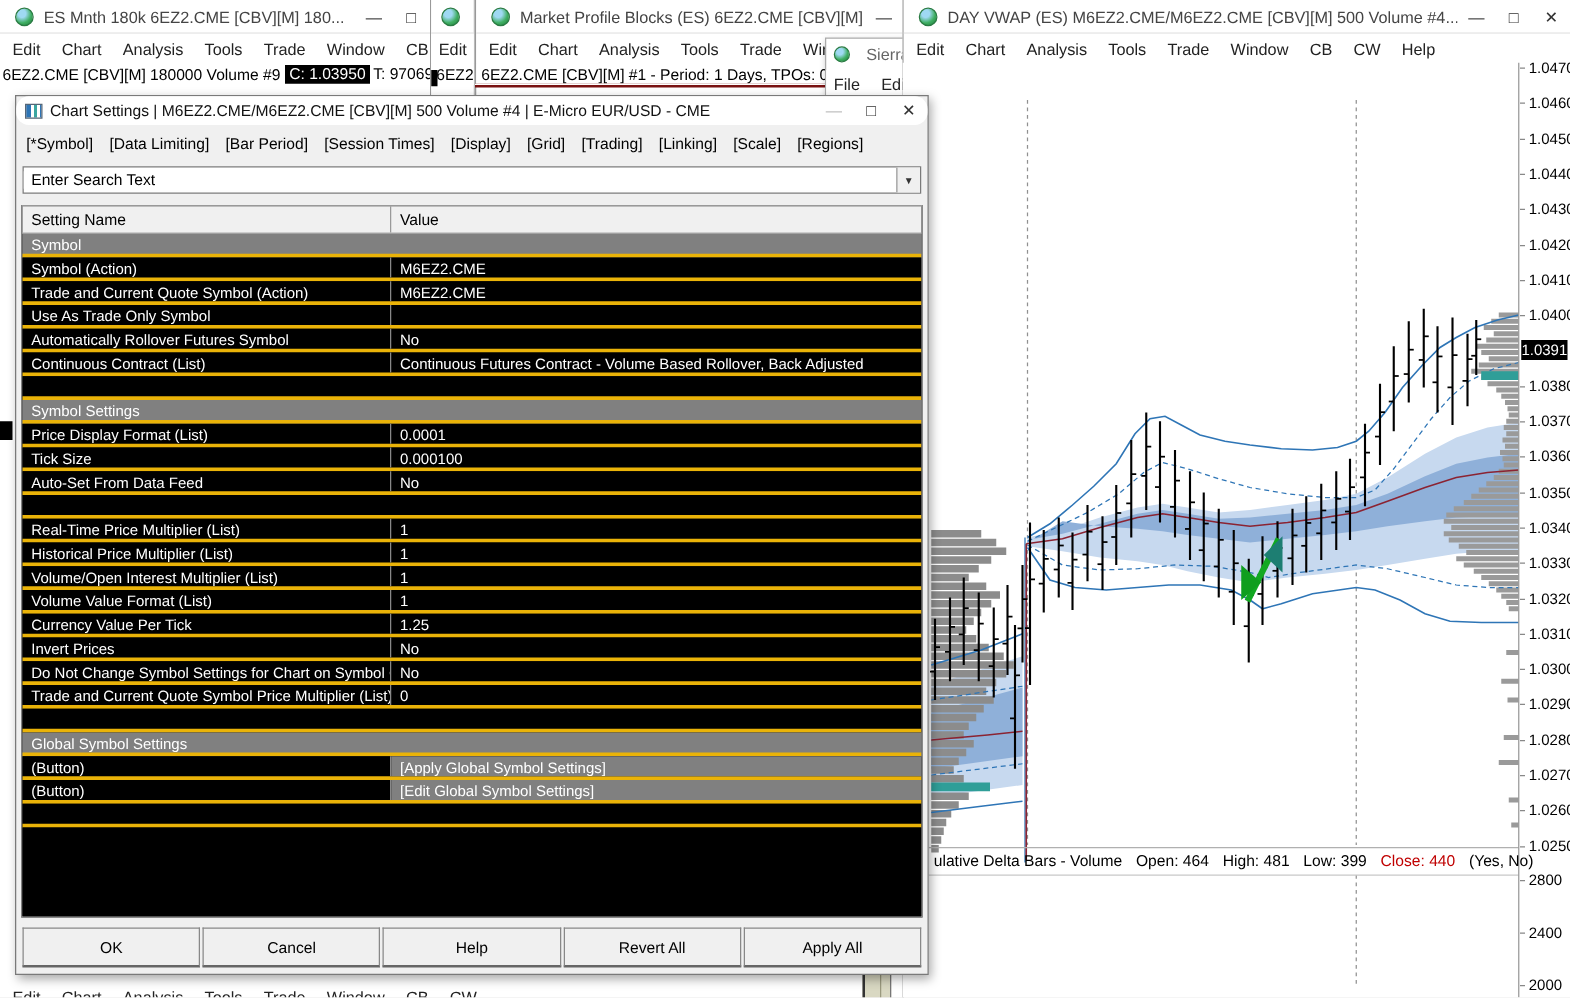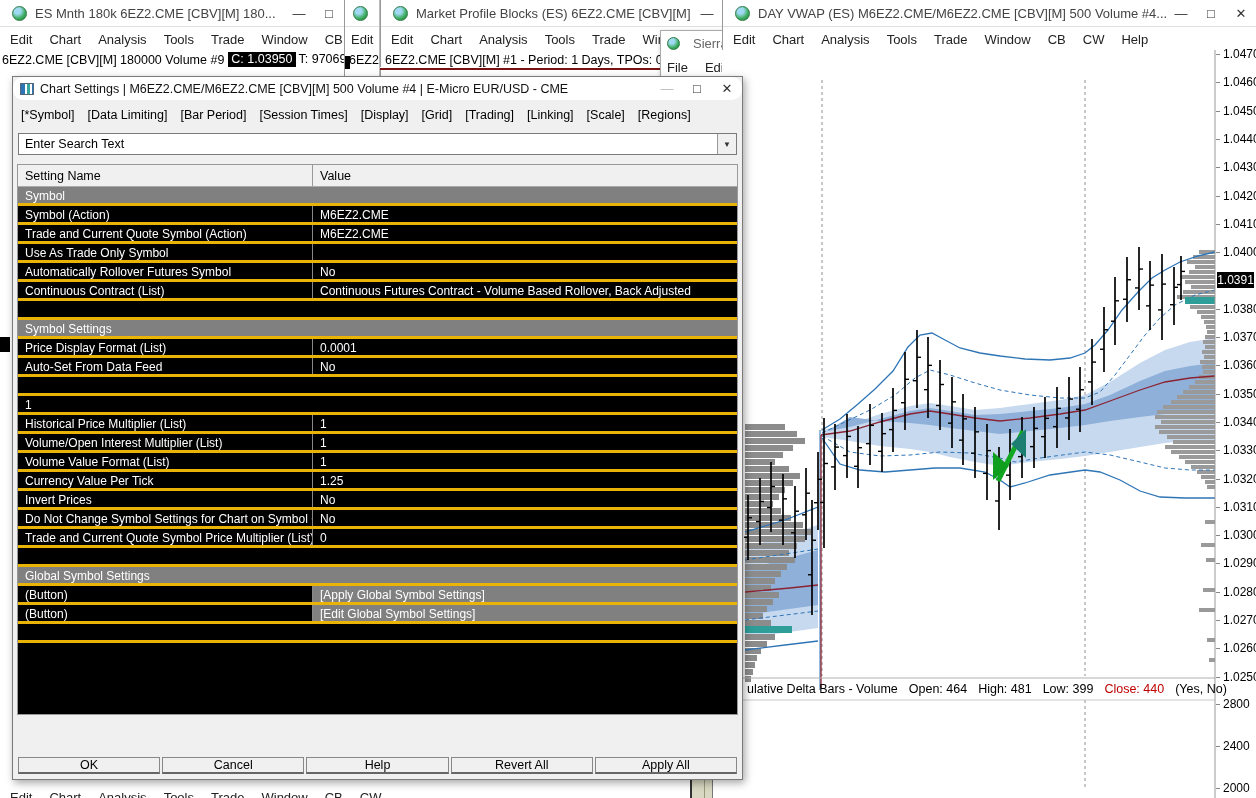--- a/index.html
+++ b/index.html
@@ -45,21 +45,21 @@
   .thead div { font-size:12.5px; color:#000; line-height:22px; padding-left:7px; }
   .c1 { width:295px; flex:0 0 295px; border-right:1px solid #999; }
   .c2 { flex:1; }
   .srow { display:flex; height:19px; border-bottom:3px solid #eab308; }
   .srow .cell { font-size:12px; line-height:18px; padding-left:7px; white-space:nowrap; overflow:hidden; }
   .row-item { background:#000; color:#fff; }
   .row-item .c1 { border-right:1px solid #888; }
   .row-section { background:#808080; color:#fff; }
   .row-blank { background:#000; }
   .row-filler { background:#000; border-bottom:none; }
-  #dialog-buttons { position:absolute; left:5px; right:5px; bottom:5px; height:32px; display:flex; gap:2px;align-items:flex-end; }
+  #dialog-buttons { position:absolute; left:5px; right:5px; bottom:5px; height:32px; display:flex; gap:2px; }
   .dlg-btn { flex:1; background:#f0f0f0; border:1px solid #888; border-bottom:2px solid #666;
              font-size:12.5px; color:#000; display:flex; align-items:center; justify-content:center; }
 
   
   #chart-svg { position:absolute; left:722px; top:50px; }
   #price-scale { position:absolute; left:1216px; top:0; width:40px; height:798px; }
   .ptick { position:absolute; left:0; width:4px; height:1px; background:#888; }
   .plabel { position:absolute; left:7px; font-size:12px; color:#000; }
   #price-box { position:absolute; left:1217px; top:272px; width:37px; height:16px; background:#000;
                color:#fff; font-size:12px; text-align:center; line-height:16px; }
@@ -553,25 +553,30 @@
           </div>
           <div class="srow row-blank"></div>
           <div class="srow row-section">
             <div class="cell" style="flex: 1 1 0%;">Symbol Settings</div>
           </div>
           <div class="srow row-item">
             <div class="cell c1">Price Display Format (List)</div>
             <div class="cell c2">0.0001</div>
           </div>
           <div class="srow row-item">
+            <div class="cell c1">Tick Size</div>
+            <div class="cell c2">0.000100</div>
+          </div>
+          <div class="srow row-item">
             <div class="cell c1">Auto-Set From Data Feed</div>
             <div class="cell c2">No</div>
           </div>
           <div class="srow row-blank"></div>
           <div class="srow row-item">
+            <div class="cell c1">Real-Time Price Multiplier (List)</div>
             <div class="cell c2">1</div>
           </div>
           <div class="srow row-item">
             <div class="cell c1">Historical Price Multiplier (List)</div>
             <div class="cell c2">1</div>
           </div>
           <div class="srow row-item">
             <div class="cell c1">Volume/Open Interest Multiplier (List)</div>
             <div class="cell c2">1</div>
           </div>

